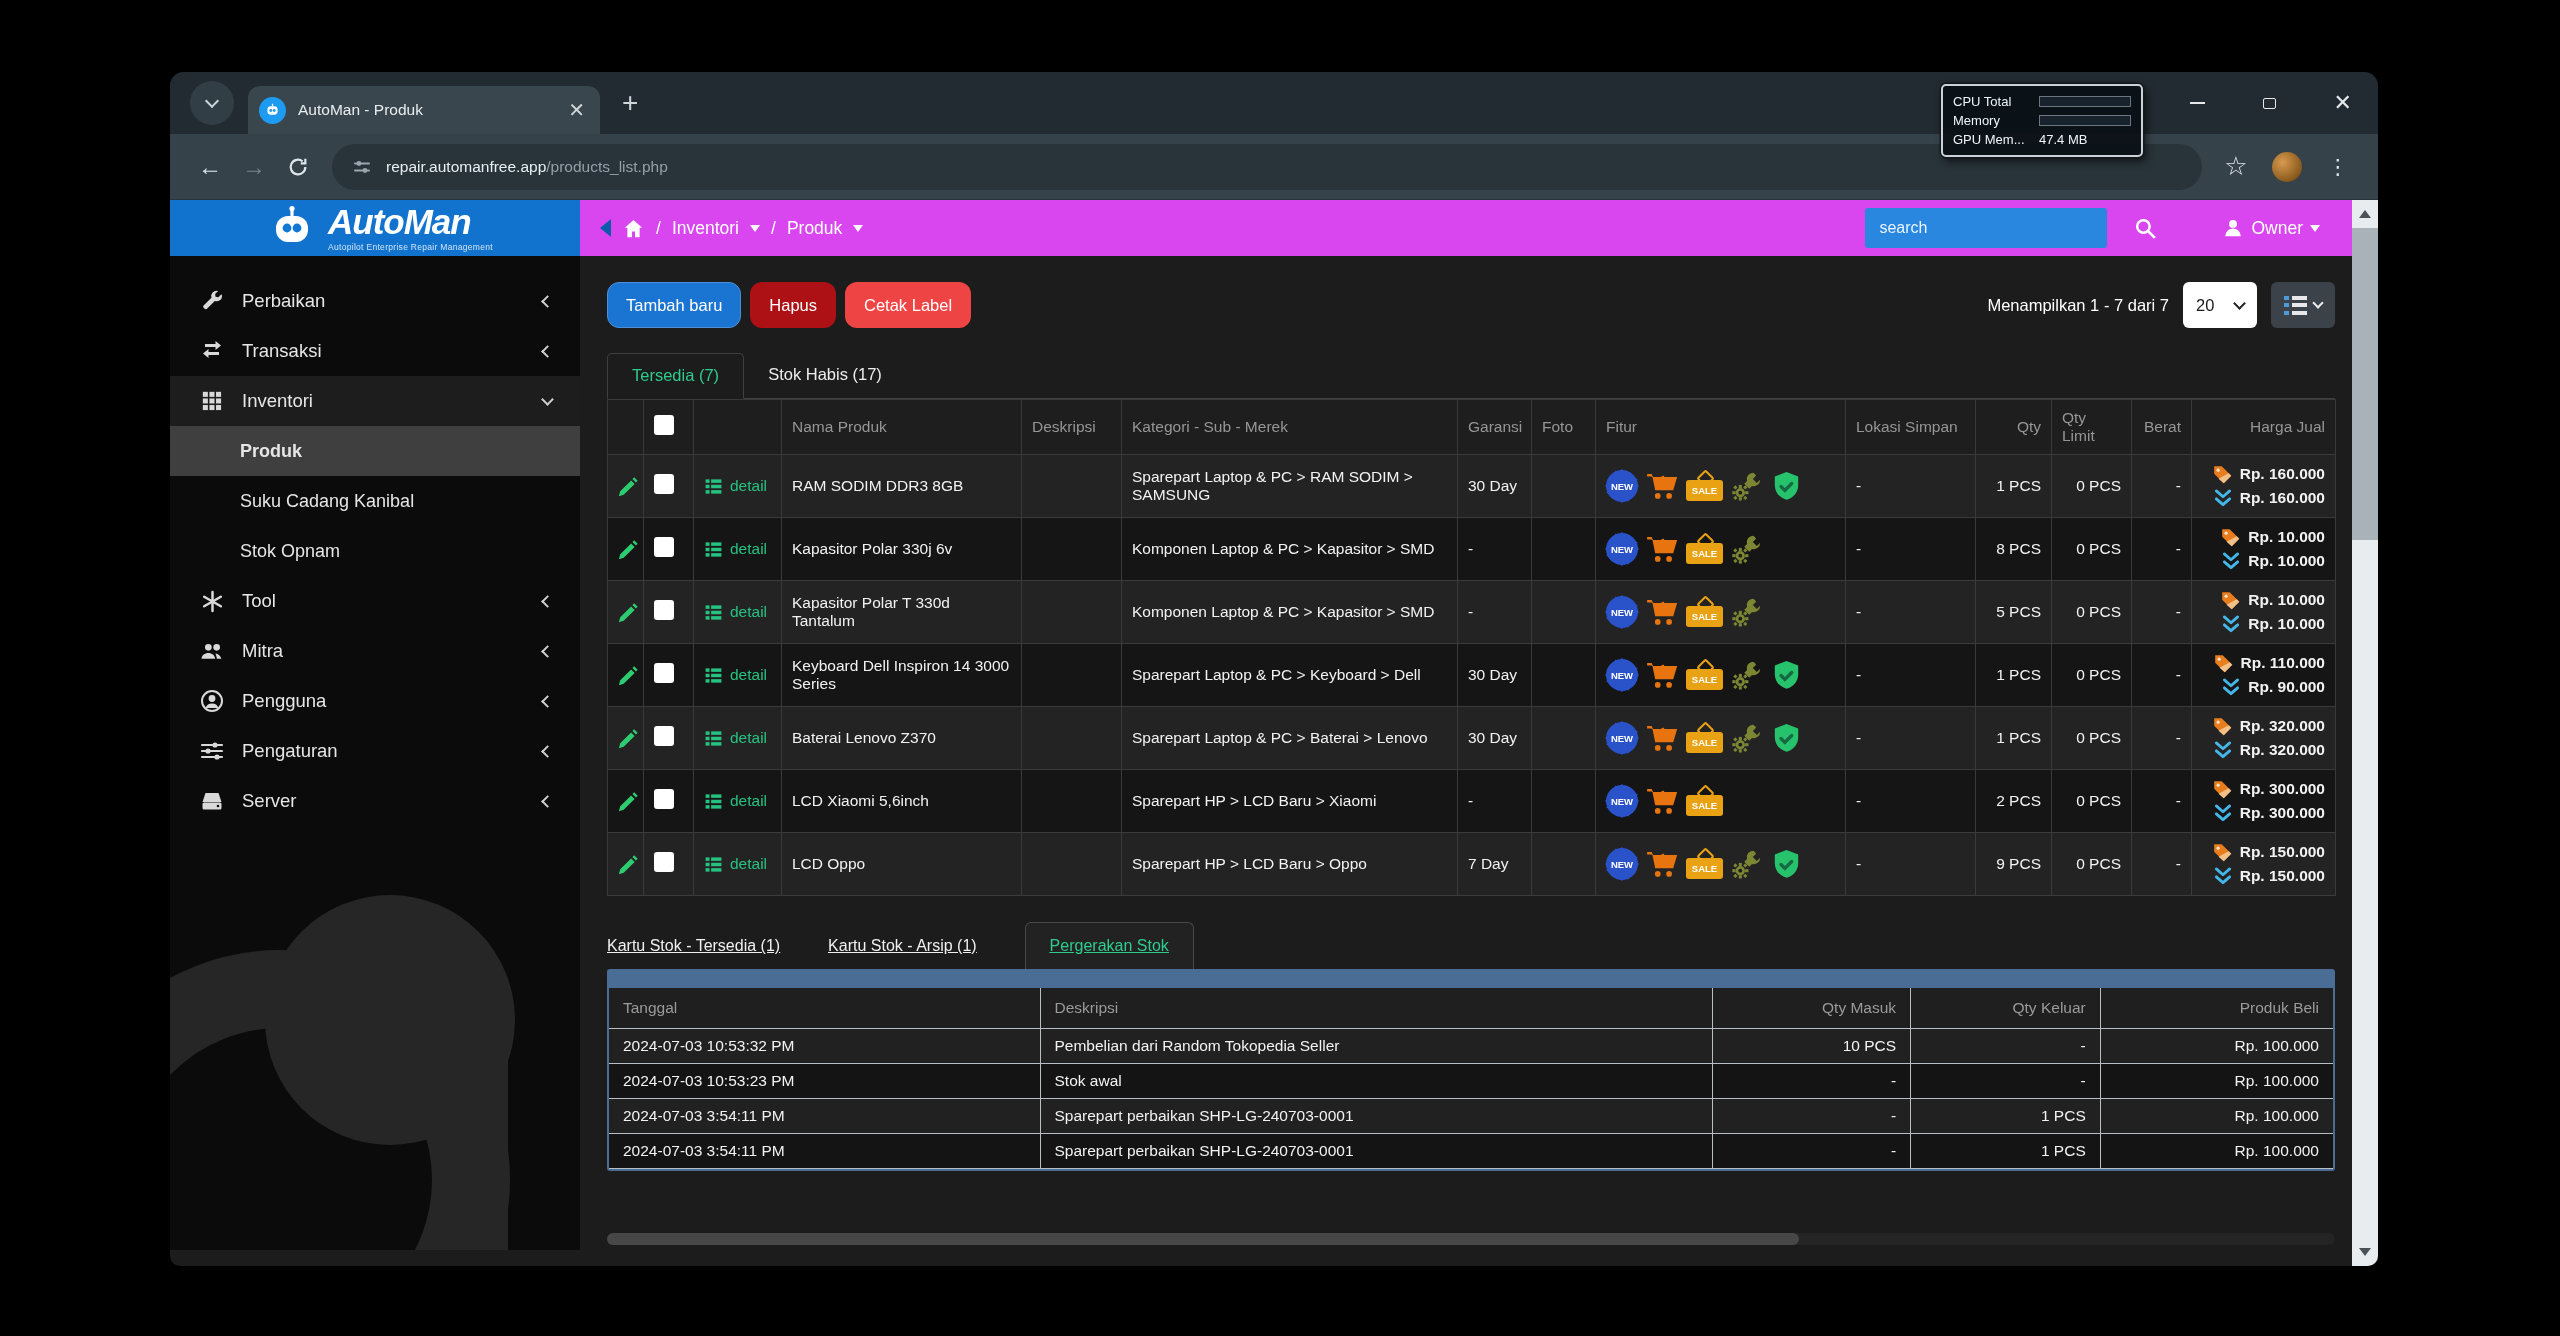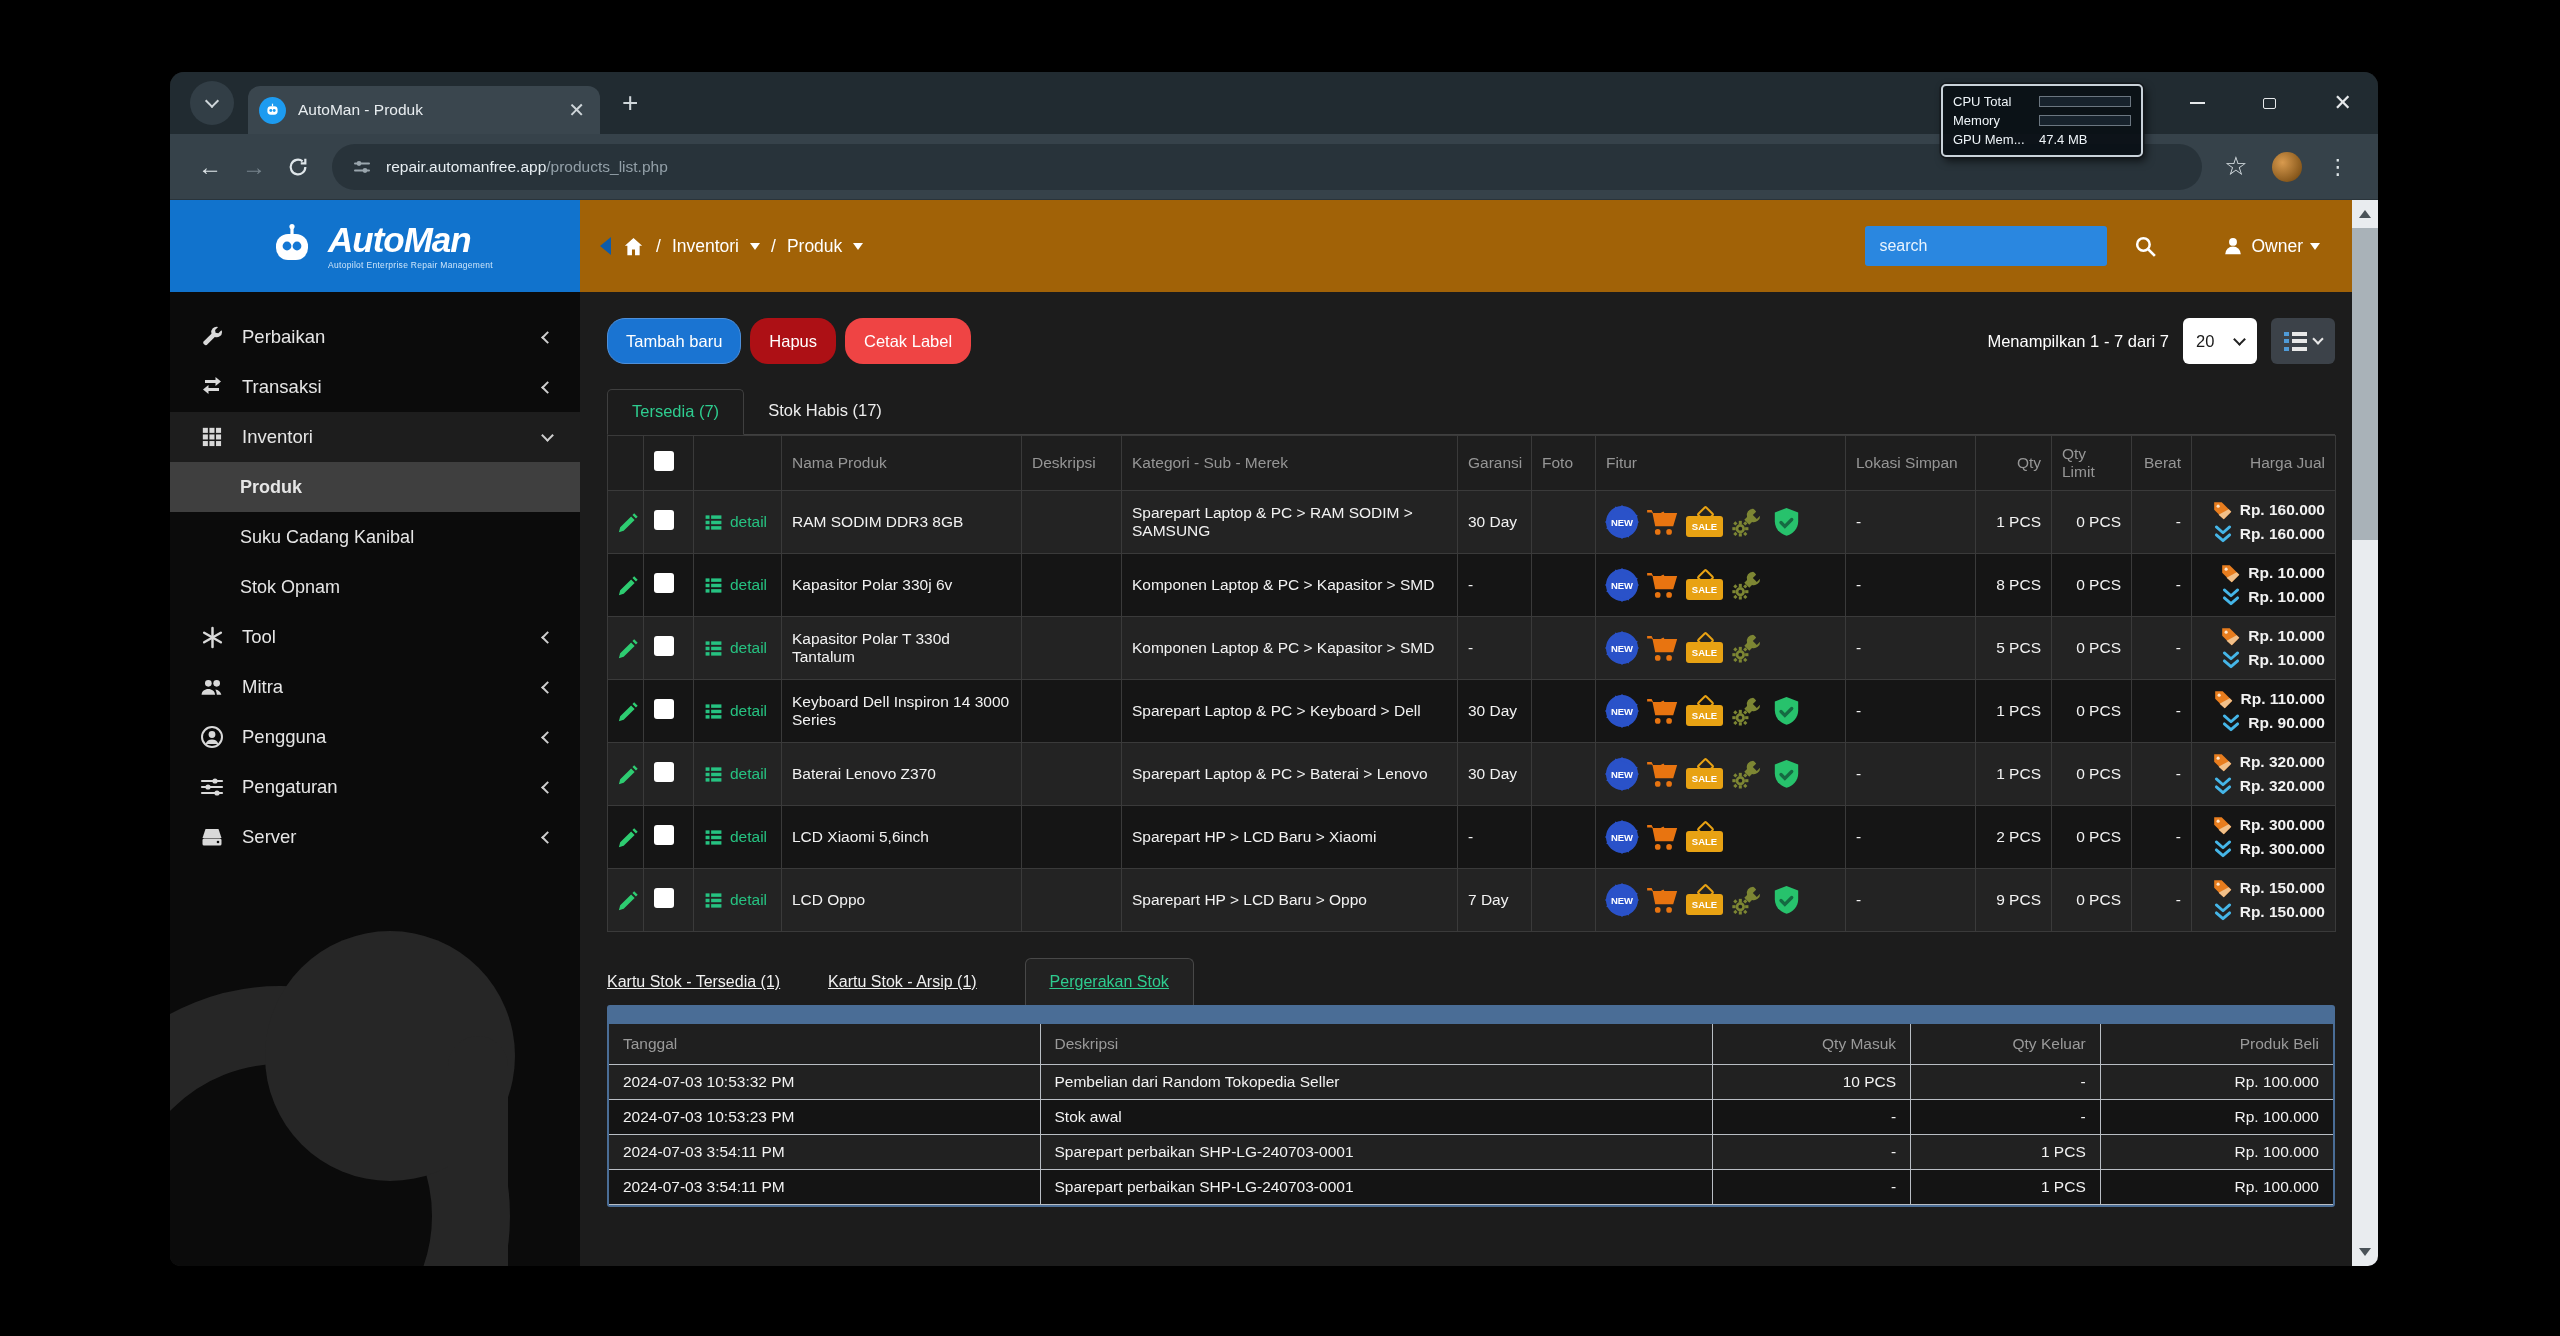--- a/index.html
+++ b/index.html
@@ -31,21 +31,21 @@
   .nav-btn{width:44px;height:44px;border-radius:50%;display:flex;align-items:center;
     justify-content:center;font-size:24px;color:#dfe6ea;cursor:pointer}
   .nav-btn.fwd{color:#76838c}
   .addr{flex:1;height:46px;background:#28333a;border-radius:23px;display:flex;
     align-items:center;padding:0 20px;margin:0 12px;}
   .addr .url{font-size:15.5px;margin-left:14px}
   .url .host{color:#e7eef2}.url .path{color:#93a0a8}
   .avatar{width:30px;height:30px;border-radius:50%;
     background:radial-gradient(circle at 35% 35%,#d89a4e,#8a5a1d 70%,#5d3a10);margin:0 14px}
   
-  .navbar{height:92px;background:#a16207;display:flex;align-items:center;margin-right:26px}
+  .navbar{height:56px;background:#d946ef;display:flex;align-items:center;margin-right:26px}
   .brand{width:410px;flex-shrink:0;display:flex;align-items:center;padding-left:98px;
     background:#1173cd;height:100%}
   .brand-name{color:#fff;font-size:35px;font-weight:900;font-style:italic;
     letter-spacing:-1px;line-height:1}
   .brand-tag{color:#cfe6fa;font-size:8.5px;margin-top:3px;letter-spacing:.3px}
   .crumbs{display:flex;align-items:center;gap:11px;color:#fff;font-size:17.5px;margin-left:20px}
   .crumb-back{width:0;height:0;border:9px solid transparent;border-right:11px solid #0d5cab;
     border-left:none}
   .caret{width:0;height:0;border:5px solid transparent;border-top:7px solid #fff;margin-top:6px}
   .nav-right{margin-left:auto;display:flex;align-items:center;margin-right:32px}
@@ -70,21 +70,21 @@
   .side-item .s-ic{width:28px;margin-right:16px;display:flex;justify-content:center;
     align-items:center}
   .side-item .s-label{flex:1}
   .side-item .chev{border-color:#cfcfcf;padding:3.5px;border-width:0 2px 2px 0}
   .side-item.head-open{background:#1d1d1d}
   .side-item.sub{padding-left:70px;font-size:18px}
   .side-item.active{background:#3f3f3f;font-weight:700}
   .content{flex:1;padding:26px 17px 0 27px;position:relative;background:#1c1c1c;overflow:hidden}
   
   .action-row{display:flex;align-items:center}
-  .btn{height:46px;border-radius:18px;font-size:16.5px;color:#fff;padding:0 18px;display:flex;
+  .btn{height:46px;border-radius:12px;font-size:16.5px;color:#fff;padding:0 18px;display:flex;
     align-items:center;cursor:pointer;border:1px solid transparent}
   .btn-add{background:#1a74d2;border-color:#4e8fd9}
   .btn-del{background:#ad1015;margin-left:9px}
   .btn-print{background:#ef4444;margin-left:9px}
   .paging{margin-left:auto;display:flex;align-items:center;gap:14px;color:#fff;font-size:16.5px}
   .select{width:74px;height:46px;background:#fff;border-radius:6px;color:#1a1a1a;
     font-size:16.5px;display:flex;align-items:center;justify-content:space-between;
     padding:0 13px;cursor:pointer}
   .select .chev{border-color:#222;padding:3.5px}
   .view-btn{width:64px;height:46px;background:#3c4249;border-radius:6px;display:flex;

